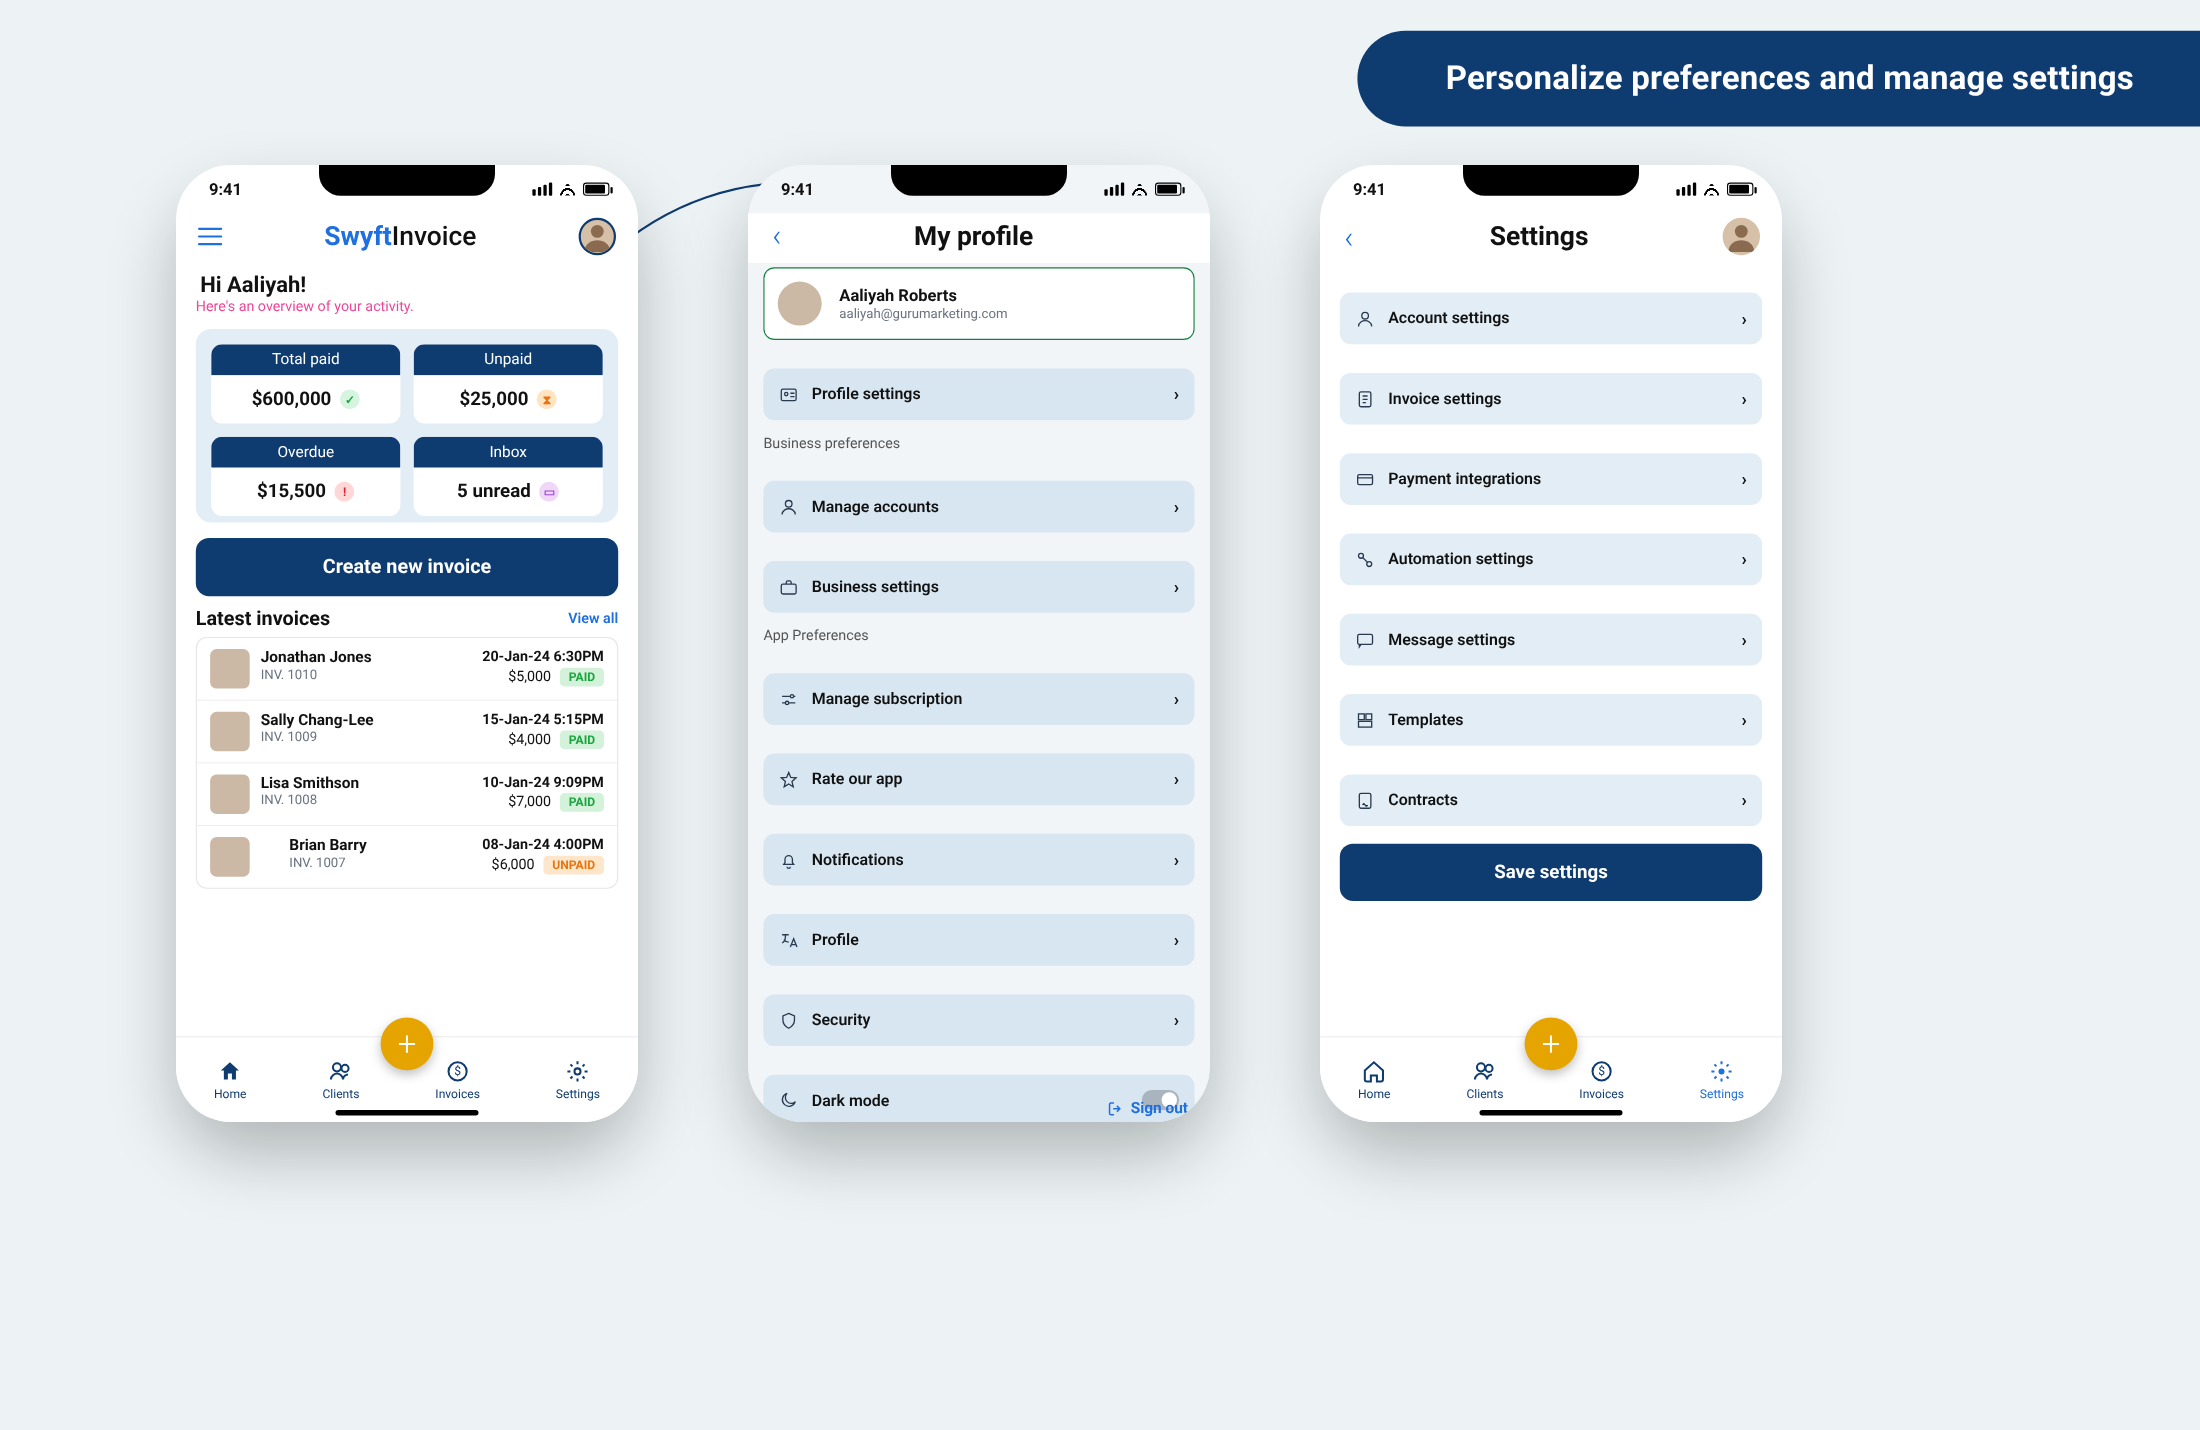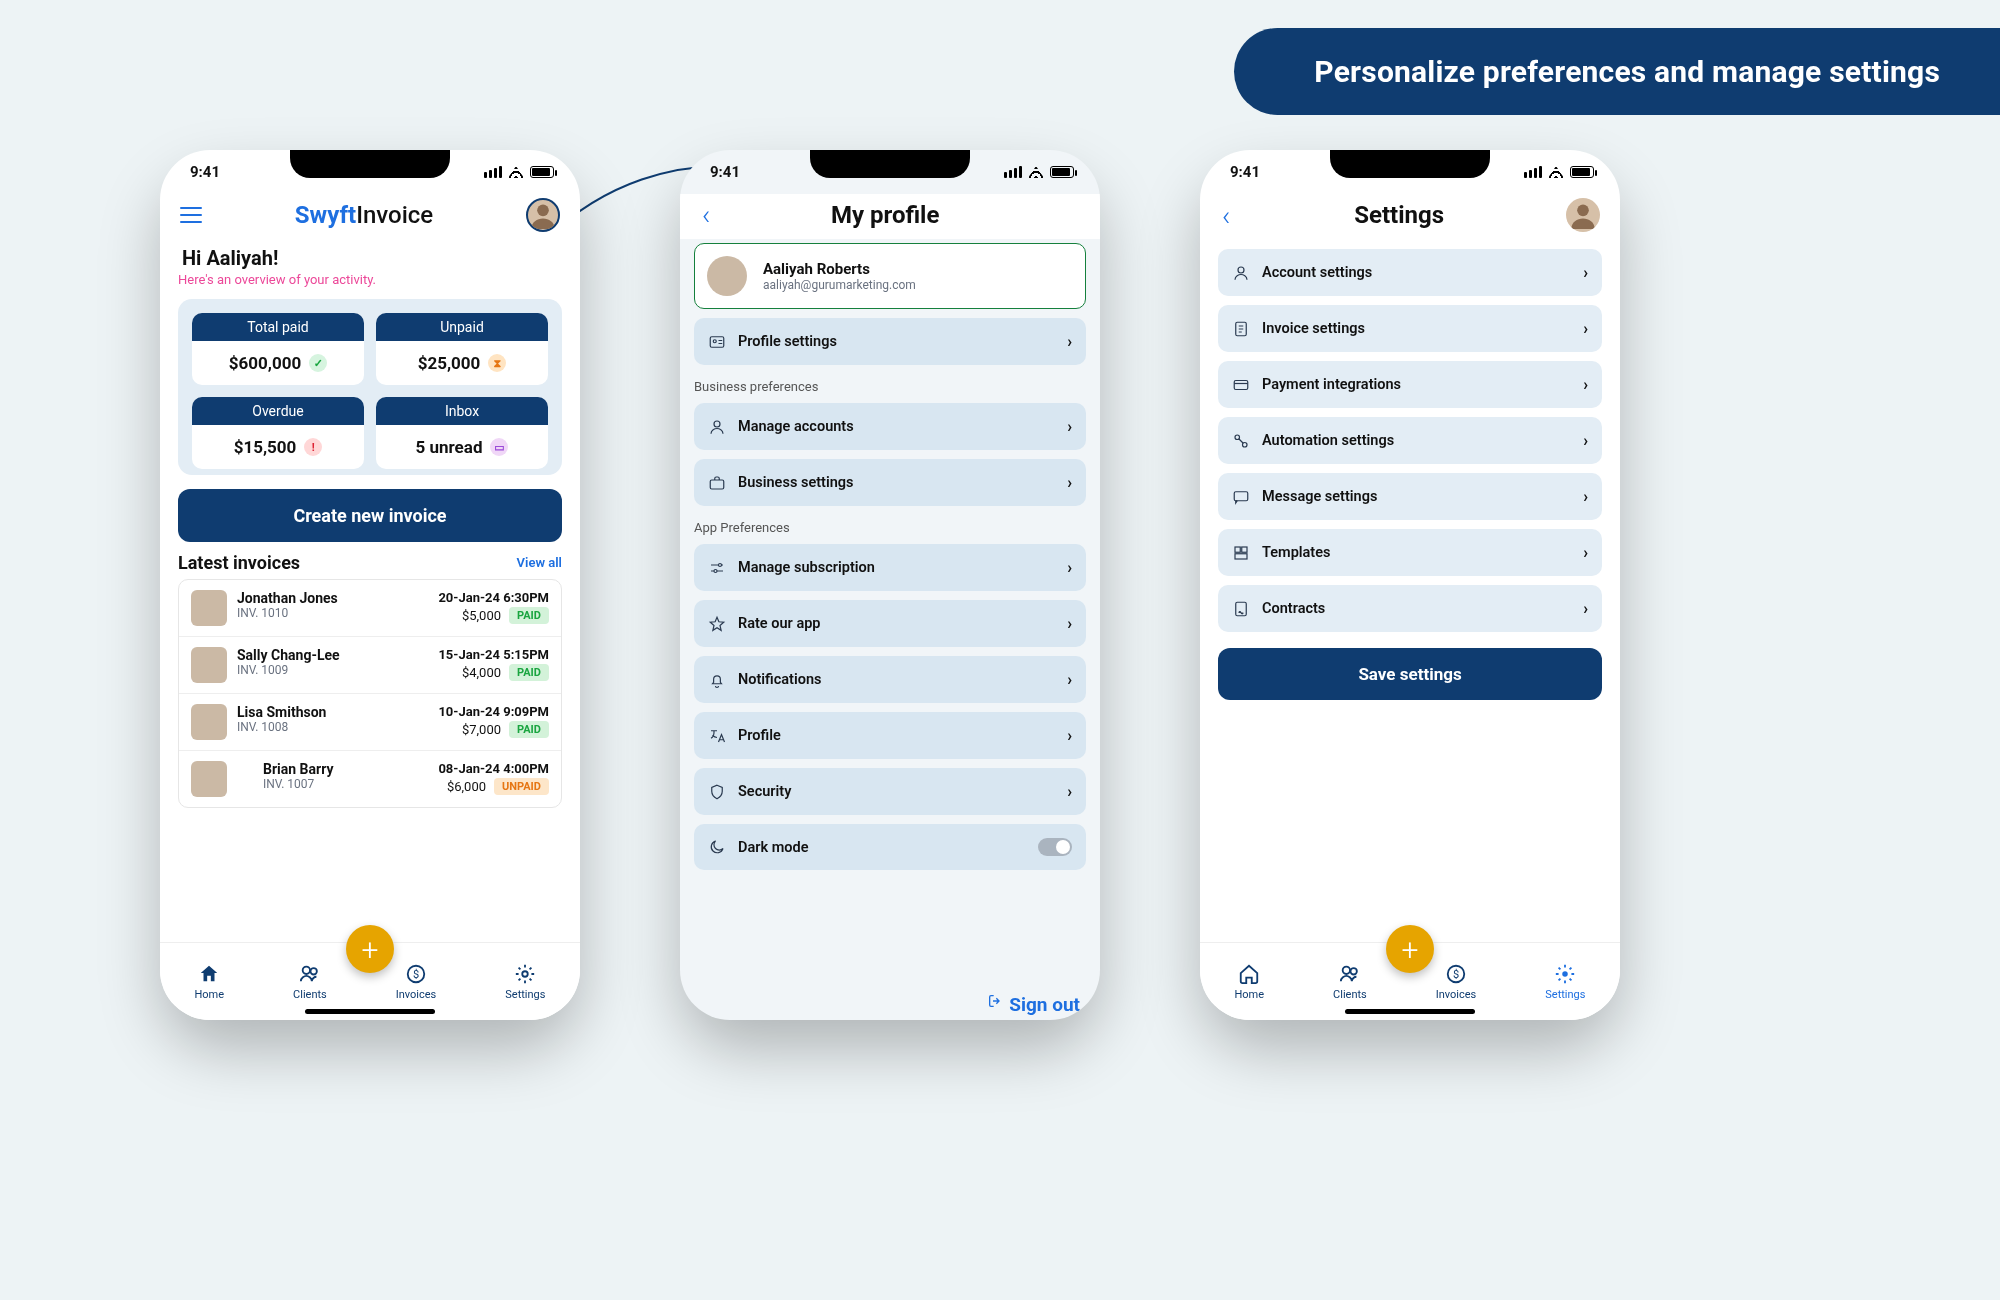--- a/index.html
+++ b/index.html
@@ -130,28 +130,28 @@
   .inv .amt{font-size:13px;}
   .badge{font-size:11px;font-weight:700;padding:2px 8px;border-radius:4px;}
   .badge.paid{background:var(--greenbg);color:var(--green);}
   .badge.unpaid{background:var(--orangebg);color:var(--orange);}
 
   
   .profile-head{background:#fff;border-radius:10px;padding:12px;display:flex;gap:16px;align-items:center;border:1px solid #15803d;margin-top:4px;}
   .profile-head .ava{width:40px;height:40px;border-radius:50%;background:#cbb9a5;}
   .profile-head .nm{font-weight:700;font-size:15px;}
   .profile-head .em{font-size:12px;color:var(--muted);}
-  .row{background:var(--light2);border-radius:10px;display:flex;align-items:center;gap:12px;padding:14px 14px;margin-top:9px;cursor:pointer;}
+  .row{background:var(--light2);border-radius:10px;display:flex;align-items:center;gap:12px;padding:14px 14px;margin-top:26px;cursor:pointer;}
   .row .ico{width:18px;height:18px;flex-shrink:0;color:#2a3a50;}
   .row .lbl{flex:1;font-weight:600;font-size:14.5px;}
   .row .chev{font-weight:700;color:#111;}
   .subh{font-size:13px;color:#555;margin:14px 0 2px;}
   .toggle{width:34px;height:18px;background:#aab4bf;border-radius:10px;position:relative;}
   .toggle::after{content:"";position:absolute;right:2px;top:2px;width:14px;height:14px;background:#fff;border-radius:50%;}
-  .signout{position:absolute;right:20px;bottom:4px;color:var(--blue);font-weight:700;font-size:19px;display:flex;gap:6px;cursor:pointer;}
+  .signout{position:absolute;right:20px;bottom:4px;color:var(--blue);font-weight:700;font-size:14px;display:flex;gap:6px;cursor:pointer;}
 
   .screen2bg{background:var(--pill-bg);}
   .screen2bg .content{padding:0 14px;}
 
   
   .s3 .row{background:var(--light);}
   .save{margin:16px 0;background:var(--navy);color:#fff;text-align:center;font-weight:700;padding:16px;border-radius:12px;font-size:17px;cursor:pointer;}
 
   
   .tabbar{height:78px;border-top:1px solid #eee;display:flex;align-items:center;justify-content:space-around;position:relative;background:#fff;}

